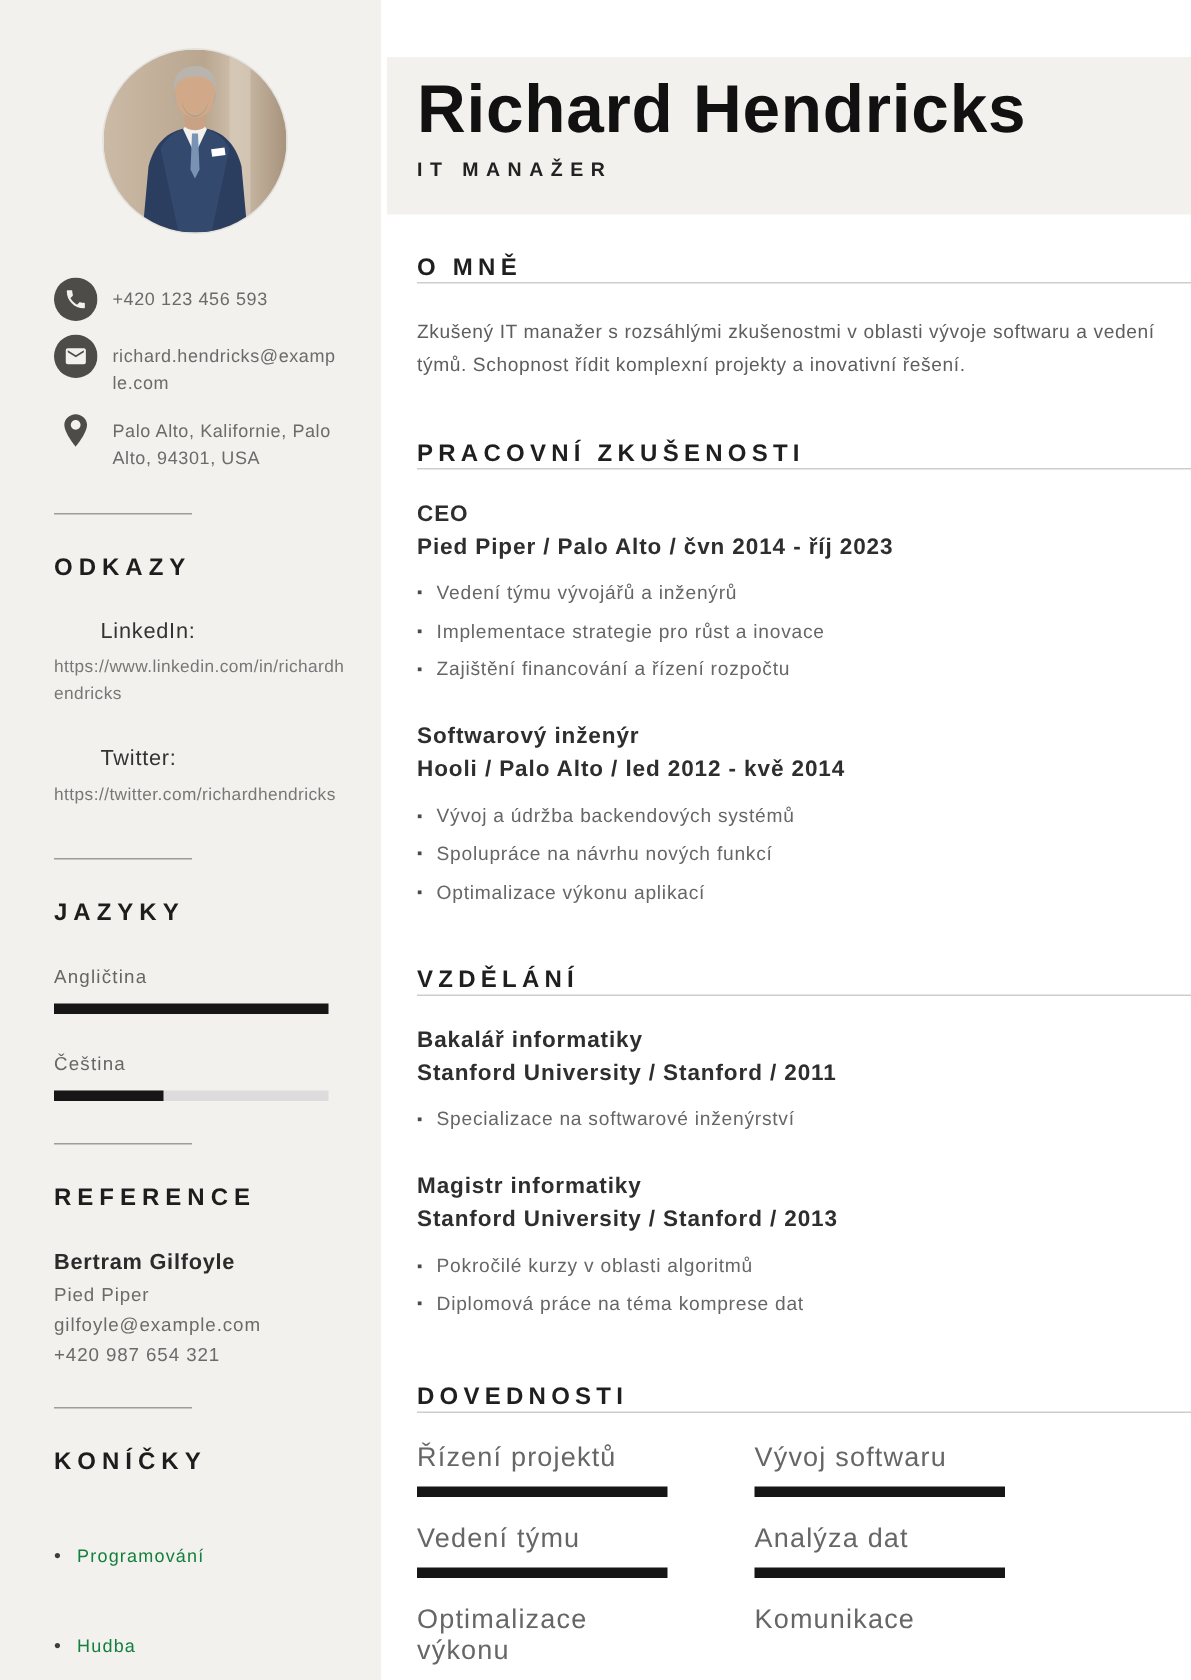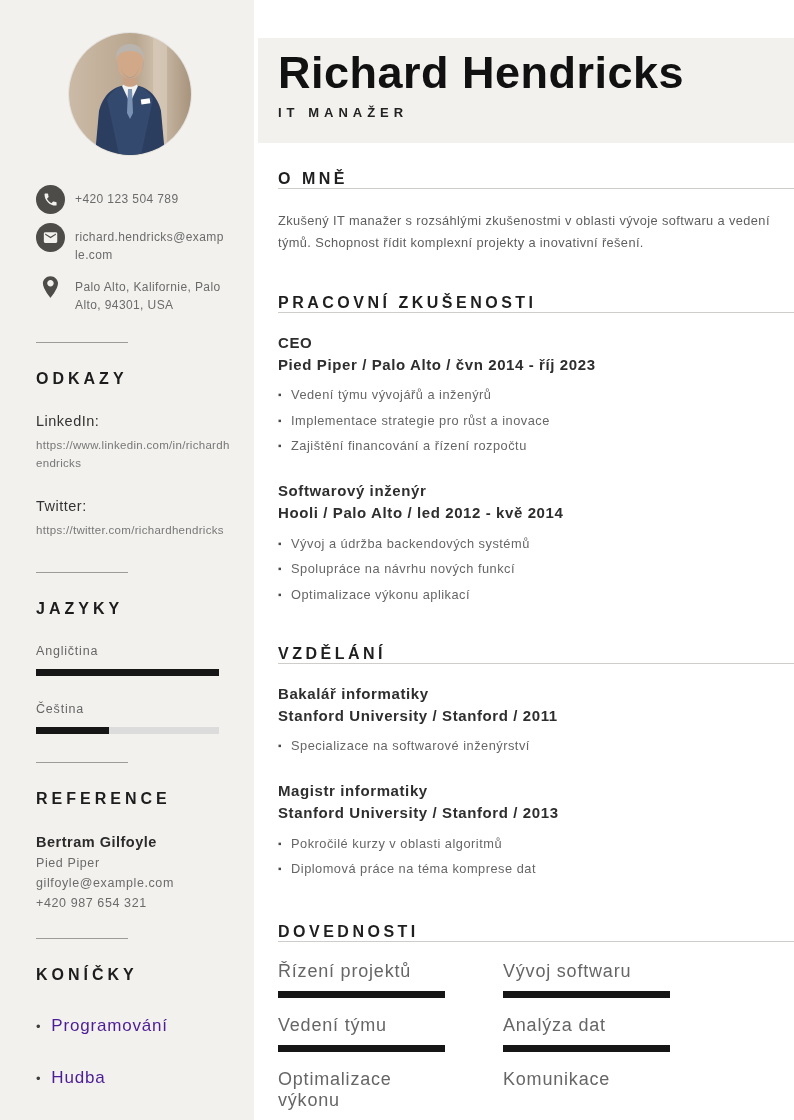--- a/index.html
+++ b/index.html
@@ -27,34 +27,34 @@
   .contact-text.break { word-break: break-all; }
 
   .side-divider { border: none; border-top: 1px solid #9e9c99; width: 92px;
     margin: 28px 0 0 0; }
 
   .side-section-title {
     margin-top: 27px; font-size: 16px; font-weight: 700; color: #1d1d1d;
     letter-spacing: 4px;
   }
 
-  .link-label { margin-top: 25px; font-size: 14.5px; font-weight: 500; color: #333; letter-spacing: 0.5px; }
+  .link-label { margin-top: 25px; font-size: 14.5px; font-weight: 500; color: #333; letter-spacing: 0.5px; margin-left: 31px; }
   .link-url { margin-top: 7px; font-size: 11.5px; color: #777; line-height: 1.6;
     width: 196px; word-break: break-all; letter-spacing: 0.3px; text-decoration: none; display: block; }
 
   .lang-item { margin-top: 26px; }
   .lang-name { font-size: 12.5px; color: #666; letter-spacing: 0.8px; }
   .bar-track { margin-top: 11px; width: 183px; height: 7px; background: #dcdcdc; }
   .bar-fill { height: 100%; background: #161616; }
 
   .ref-name { margin-top: 26px; font-size: 14.5px; font-weight: 700; color: #2b2b2b; letter-spacing: 0.5px; }
   .ref-line { margin-top: 6px; font-size: 12.5px; color: #6b6b6b; letter-spacing: 0.6px; }
 
   .hobby-list { margin-top: 12px; list-style: none; }
-  .hobby-item { margin-top: 32px; font-size: 17px; color: #4c1d95; letter-spacing: 0.8px; }
+  .hobby-item { margin-top: 45px; font-size: 12px; color: #15803d; letter-spacing: 0.8px; }
   .hobby-item::before { content: "•"; color: #3d3d3d; margin-right: 10px; font-size: 13px; }
 
   
   .main { position: absolute; left: 254px; top: 5px; width: 540px; height: 1120px; }
   .band {
     margin: 33px 0 0 4px; height: 105px; background: #f2f1ee;
     padding: 10px 0 0 20px;
   }
   .name { font-size: 45px; font-weight: 700; color: #111; letter-spacing: 0.5px; line-height: 1.1; }
   .role-title { margin-top: 7px; font-size: 13px; font-weight: 600; color: #222; letter-spacing: 5px; }
@@ -130,21 +130,21 @@
     <div class="contact-list">
       <div class="contact-row">
         <span class="contact-icon">
           <svg width="29" height="29" viewBox="0 0 29 29">
               <circle cx="14.5" cy="14.5" r="14.5" fill="#4e4c49"></circle>
               <g transform="translate(6.5,6.5) scale(0.67)">
                 <path fill="#f2f1ee" d="M6.62 10.79c1.44 2.83 3.76 5.14 6.59 6.59l2.2-2.2c.27-.27.67-.36 1.02-.24 1.12.37 2.33.57 3.57.57.55 0 1 .45 1 1V20c0 .55-.45 1-1 1-9.39 0-17-7.61-17-17 0-.55.45-1 1-1h3.5c.55 0 1 .45 1 1 0 1.25.2 2.45.57 3.57.11.35.03.74-.25 1.02l-2.2 2.2z"></path>
               </g>
             </svg>
         </span>
-        <span class="contact-text">+420 123 504 789</span>
+        <span class="contact-text">+420 123 456 593</span>
       </div>
       <div class="contact-row">
         <span class="contact-icon">
           <svg width="29" height="29" viewBox="0 0 29 29">
               <circle cx="14.5" cy="14.5" r="14.5" fill="#4e4c49"></circle>
               <g transform="translate(6.5,6.5) scale(0.67)">
                 <path fill="#f2f1ee" d="M20 4H4c-1.1 0-2 .9-2 2v12c0 1.1.9 2 2 2h16c1.1 0 2-.9 2-2V6c0-1.1-.9-2-2-2zm0 4-8 5-8-5V6l8 5 8-5v2z"></path>
               </g>
             </svg>
         </span>

